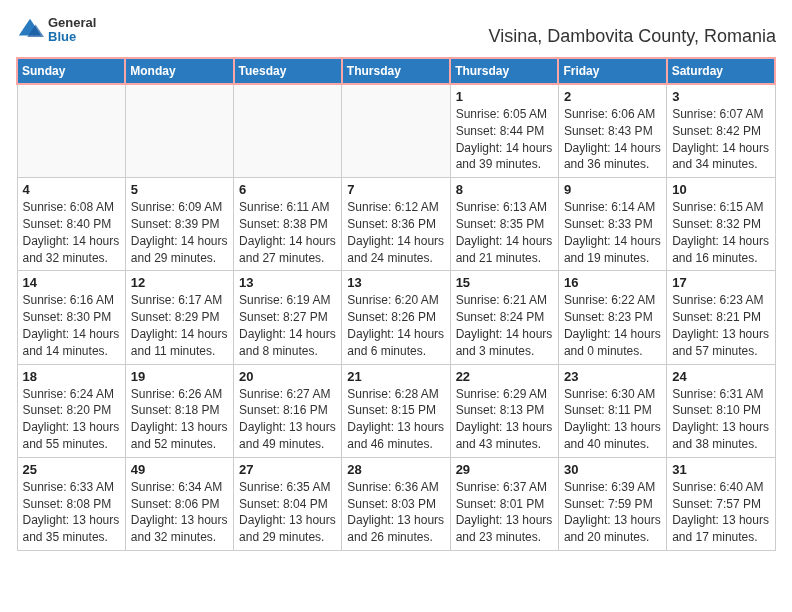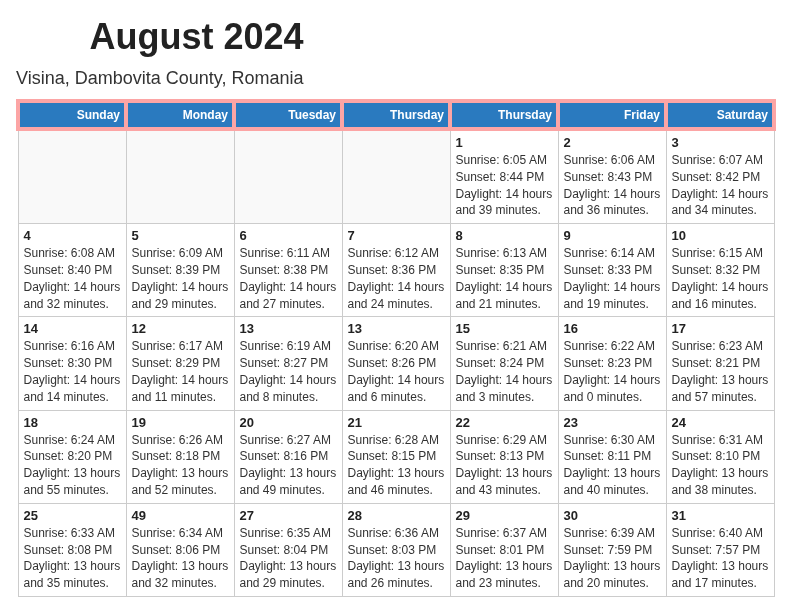--- a/index.html
+++ b/index.html
@@ -49,23 +49,23 @@
     }
     .calendar {
       width: 100%;
       border-collapse: collapse;
       font-size: 11px;
     }
     .calendar th {
       background-color: #2a7abf;
       color: #fff;
       padding: 5px 4px;
-      text-align: right;
+      text-align: left;
       font-size: 12px;
-      border: 4px solid #fca5a5;
+      border: 2px solid #fca5a5;
       margin-top: 20px;
     }
     .calendar td {
       border: 1px solid #ccc;
       vertical-align: top;
       padding: 4px 5px;
       width: calc(100% / 7);
       min-height: 80px;
       background: #fff;
     }
@@ -84,22 +84,31 @@
       line-height: 1.4;
     }
     tr:nth-child(odd) td:not(.empty) {
       background: #fff;
     }
   </style>
 </head>
 <body>
 
 <div class="header-area">
+  <div class="logo">
+    <svg class="logo-icon" viewBox="0 0 40 40" xmlns="http://www.w3.org/2000/svg">
+      <polygon points="20,4 36,28 4,28" fill="#2a7abf"></polygon>
+      <polygon points="28,12 40,30 16,30" fill="#1a5a9f" opacity="0.7"></polygon>
+    </svg>
+    <div class="logo-text">
+      <span class="general">General</span>
+      <span class="blue">Blue</span>
+    </div>
+  </div>
   <div class="title-area">
-    <div class="main-title">August 2024</div>
     <div class="subtitle">Visina, Dambovita County, Romania</div>
   </div>
 </div>
 
 <table class="calendar">
   <thead>
     <tr>
     <th>Sunday</th>
         <th>Monday</th>
         <th>Tuesday</th>

